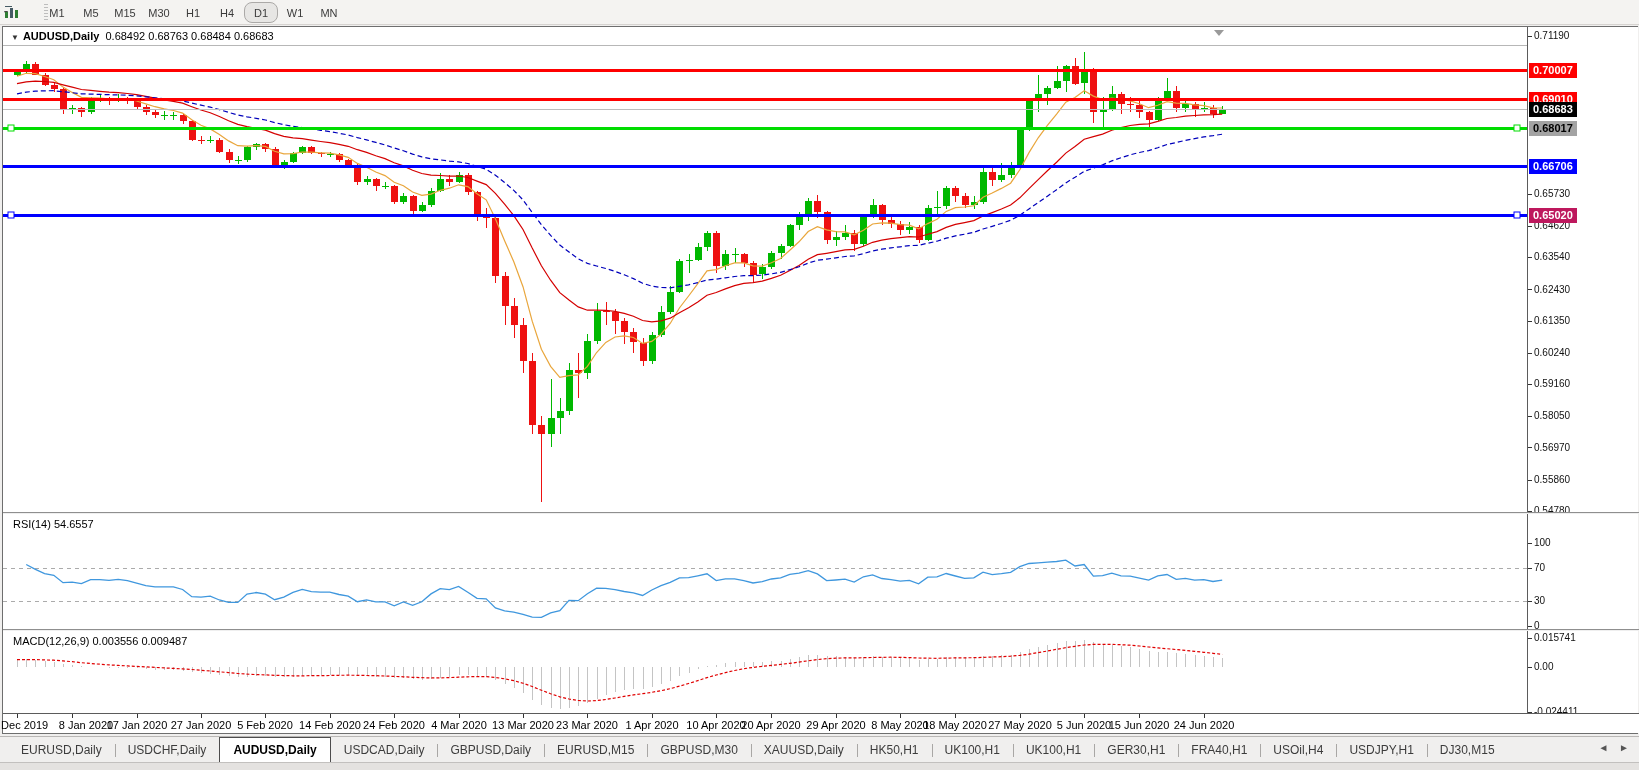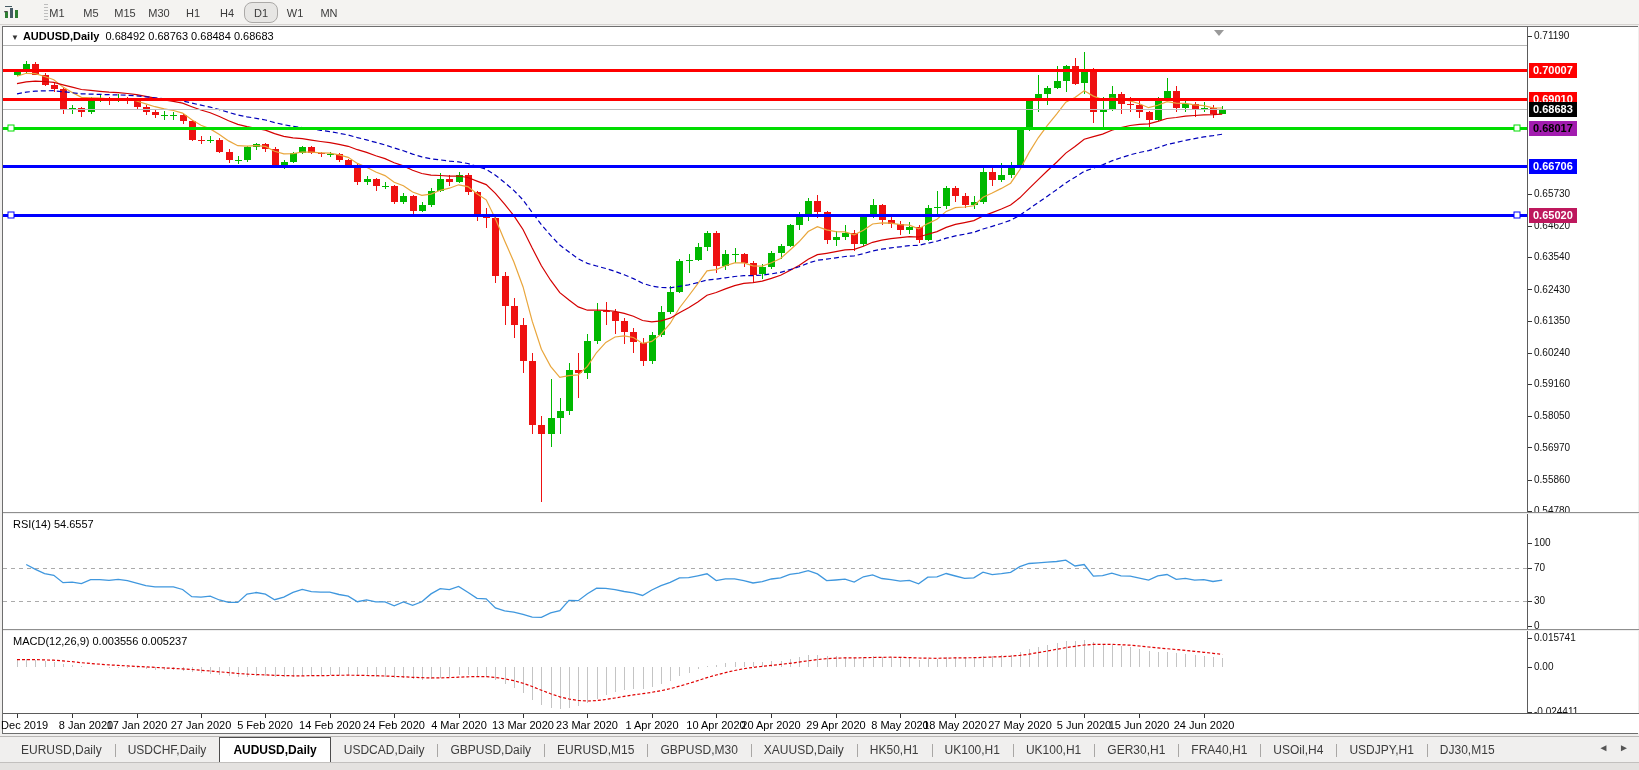--- a/index.html
+++ b/index.html
@@ -542,34 +542,34 @@
         <div class="tick-label" style="top: 286.77px;"><i></i>0.61350</div>
         <div class="tick-label" style="top: 318.893px;"><i></i>0.60240</div>
         <div class="tick-label" style="top: 350.148px;"><i></i>0.59160</div>
         <div class="tick-label" style="top: 382.272px;"><i></i>0.58050</div>
         <div class="tick-label" style="top: 413.527px;"><i></i>0.56970</div>
         <div class="tick-label" style="top: 445.65px;"><i></i>0.55860</div>
         <div class="tick-label" style="top: 476.905px;"><i></i>0.54780</div>
         <div class="badge" style="top: 36.236px; background: rgb(255, 0, 0); color: rgb(255, 255, 255);">0.70007</div>
         <div class="badge" style="top: 65.0892px; background: rgb(255, 0, 0); color: rgb(255, 255, 255);">0.69010</div>
         <div class="badge" style="top: 74.5526px; background: rgb(0, 0, 0); color: rgb(255, 255, 255);">0.68683</div>
-        <div class="badge" style="top: 93.8266px; background: #a21caf; color: rgb(0, 0, 0);">0.68017</div>
+        <div class="badge" style="top: 93.8266px; background: #a3a3a3; color: rgb(0, 0, 0);">0.68017</div>
         <div class="badge" style="top: 131.767px; background: rgb(0, 0, 255); color: rgb(255, 255, 255);">0.66706</div>
         <div class="badge" style="top: 180.56px; background: #be185d; color: rgb(255, 255, 255);">0.65020</div>
         <div class="tick-label" style="top: 509.25px;"><i></i>100</div>
         <div class="tick-label" style="top: 534px;"><i></i>70</div>
         <div class="tick-label" style="top: 567px;"><i></i>30</div>
         <div class="tick-label" style="top: 591.75px;"><i></i>0</div>
         <div class="tick-label" style="top: 604.005px;"><i></i>0.015741</div>
         <div class="tick-label" style="top: 633px;"><i></i>0.00</div>
         <div class="tick-label" style="top: 677.965px;"><i></i>-0.024411</div>
       </div>
 
     <div class="ind-label" style="top:491px" id="rsiLabel">RSI(14) 54.6557</div>
-    <div class="ind-label" style="top:608px" id="macdLabel">MACD(12,26,9) 0.003556 0.005237</div>
+    <div class="ind-label" style="top:608px" id="macdLabel">MACD(12,26,9) 0.003556 0.009487</div>
 
     <div class="date-axis" id="dateAxis">
         <div class="date-tick" style="left: 14px;"></div>
         <div class="date-label" style="left: 14px;">30 Dec 2019</div>
         <div class="date-tick" style="left: 69px;"></div>
         <div class="date-label" style="left: 69px; padding-left: 28px;">8 Jan 2020</div>
         <div class="date-tick" style="left: 134px;"></div>
         <div class="date-label" style="left: 134px;">17 Jan 2020</div>
         <div class="date-tick" style="left: 198px;"></div>
         <div class="date-label" style="left: 198px;">27 Jan 2020</div>

